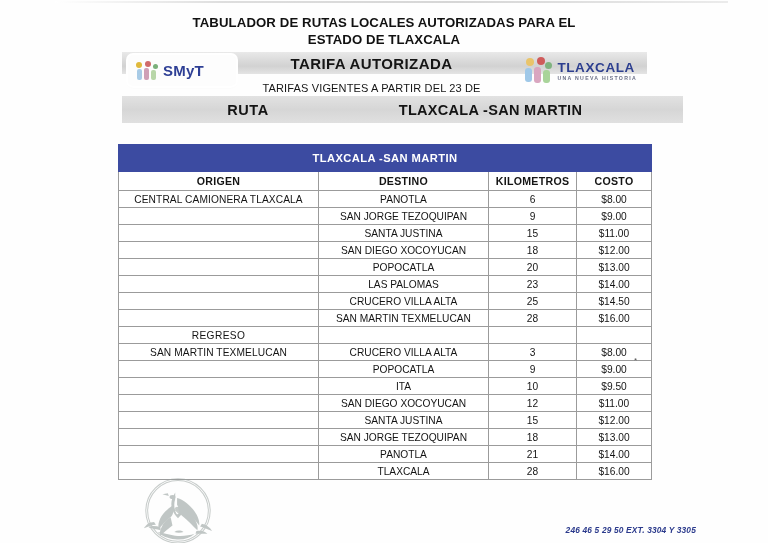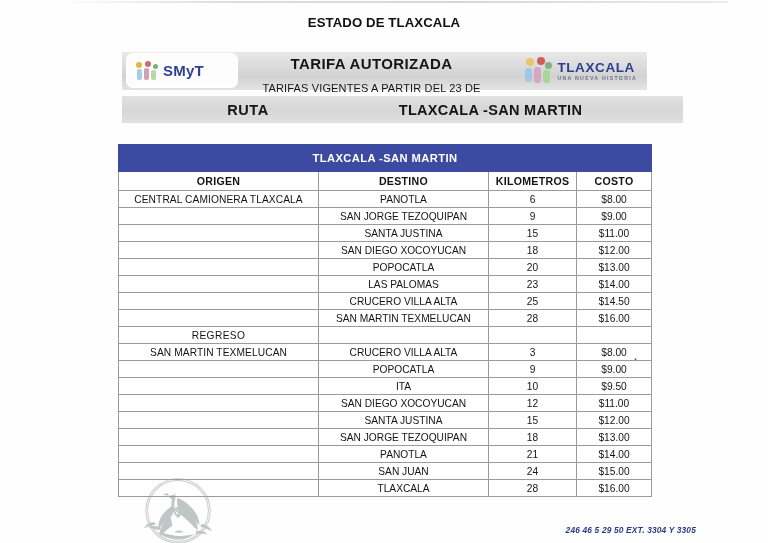--- a/index.html
+++ b/index.html
@@ -40,21 +40,21 @@
     letter-spacing: .1px;
     color: #111;
   }
 
   
   .banner {
     position: absolute;
     left: 122px;
     top: 52px;
     width: 525px;
-    height: 38px;
+    height: 22px;
     background: linear-gradient(to bottom, #e9e9e9 0%, #dcdcdc 35%, #d2d2d2 65%, #e4e4e4 100%);
     display: flex;
     align-items: center;
   }
   .smyt-logo {
     position: absolute;
     left: 6px;
     top: 3px;
     width: 108px;
     height: 31px;
@@ -264,20 +264,21 @@
   }
 </style>
 </head>
 <body>
 
 <div class="page">
 
   <div class="top-hairline"></div>
 
   <div class="doc-title">
+    <div>TABULADOR DE RUTAS LOCALES AUTORIZADAS PARA EL</div>
     <div>ESTADO DE TLAXCALA</div>
   </div>
 
   <div class="banner">
 
     <div class="smyt-logo">
       <span class="smyt-mark">
         <i></i>
           <i></i>
           <i></i>
@@ -422,26 +423,20 @@
             <td class="origin-name"></td>
             <td>SAN JORGE TEZOQUIPAN</td>
             <td>18</td>
             <td>$13.00</td>
           </tr>
           <tr>
             <td class="origin-name"></td>
             <td>PANOTLA</td>
             <td>21</td>
             <td>$14.00</td>
-          </tr>
-          <tr>
-            <td class="origin-name"></td>
-            <td>SAN JUAN</td>
-            <td>24</td>
-            <td>$15.00</td>
           </tr>
           <tr>
             <td class="origin-name"></td>
             <td>TLAXCALA</td>
             <td>28</td>
             <td>$16.00</td>
           </tr>
         </tbody>
     </table>
   </div>

